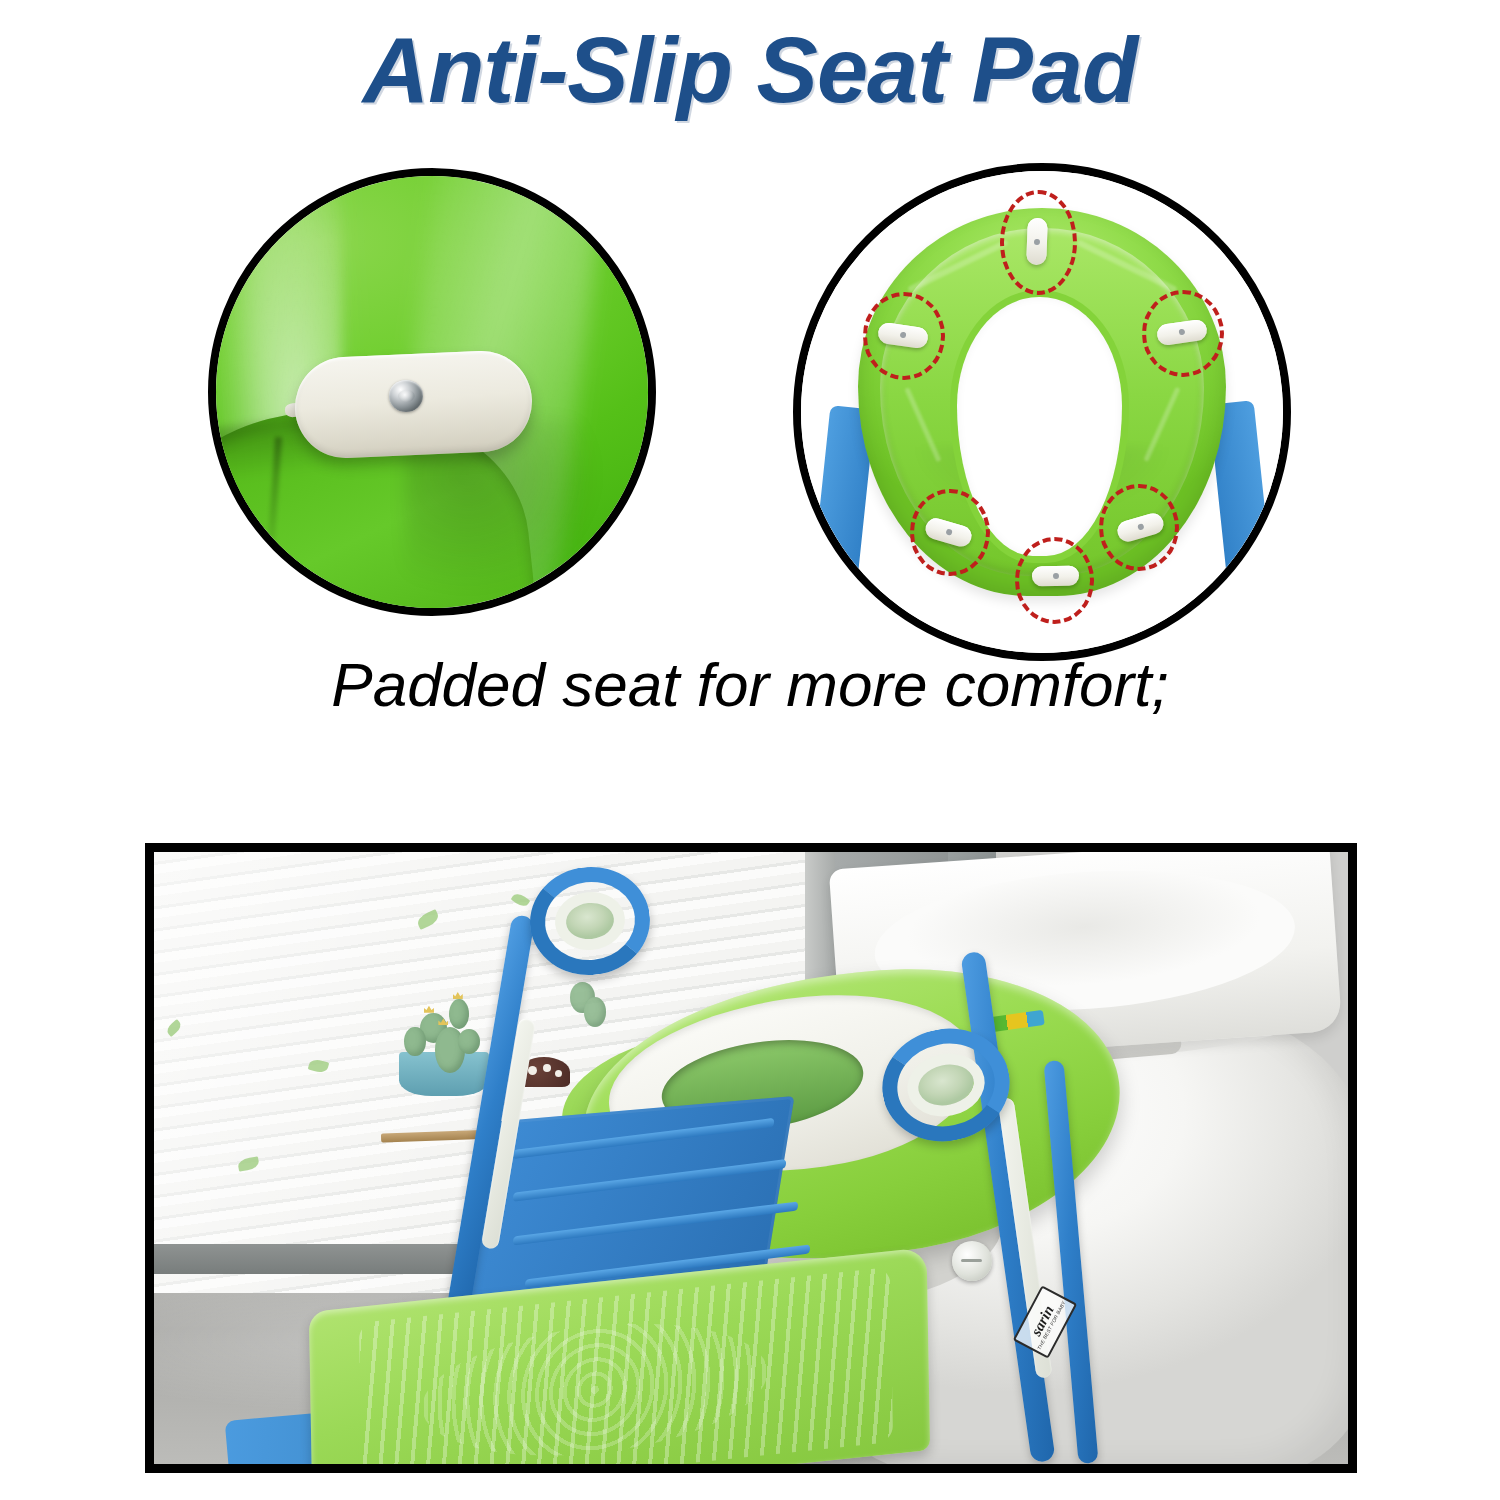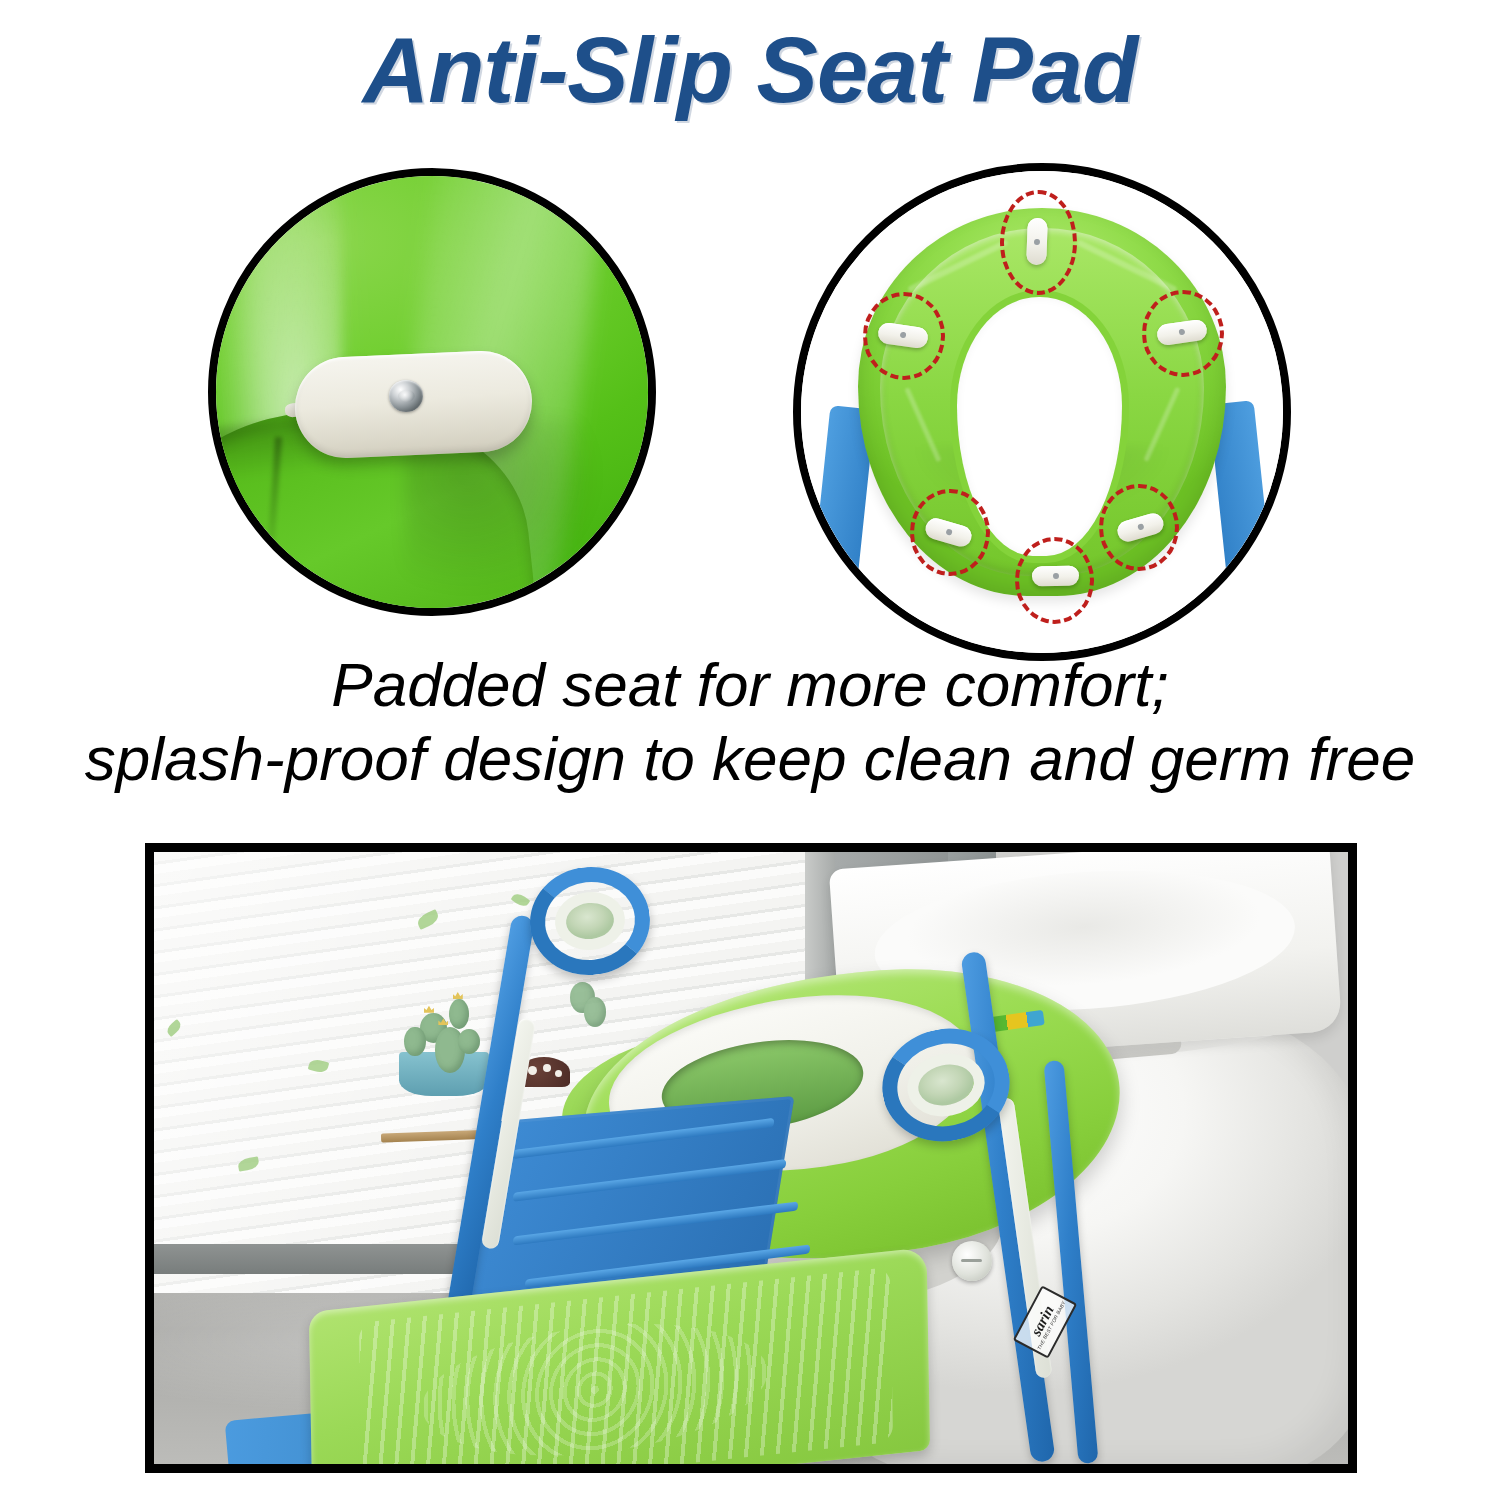--- a/index.html
+++ b/index.html
@@ -474,21 +474,20 @@
 
       <div class="pad" style="left:48.0%;top:81.0%;width:9.5%;height:4.0%;transform:rotate(-1deg);">
           <span class="dot"></span>
         </div>
       <div class="redring" style="left:44.5%;top:75.0%;width:16.0%;height:17.5%;"></div>
     </div>
   </div>
 
   <div class="caption">
     <div>Padded seat for more comfort;</div>
-    <div>splash-proof design to keep clean and germ free</div>
   </div>
 
   <div class="photo">
     <div class="ph">
 
       <div class="floor"></div>
       <div class="floor-t"></div>
       <div class="wall"></div>
       <div class="wall-hi"></div>
       <div class="baseboard"></div>

